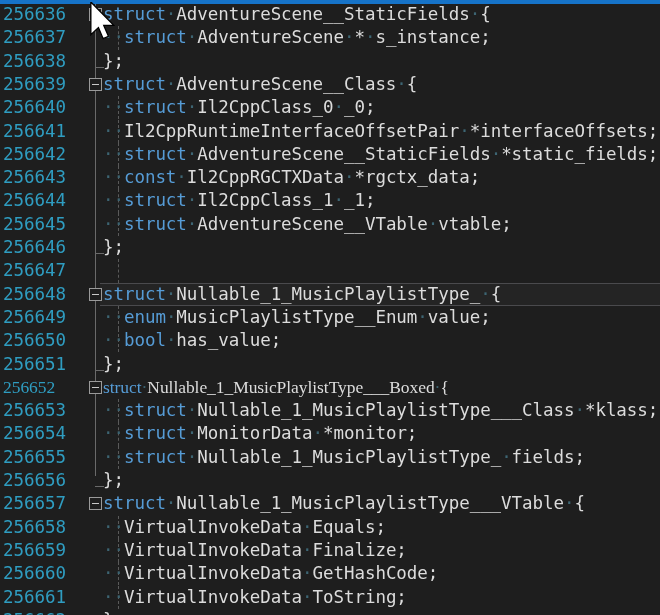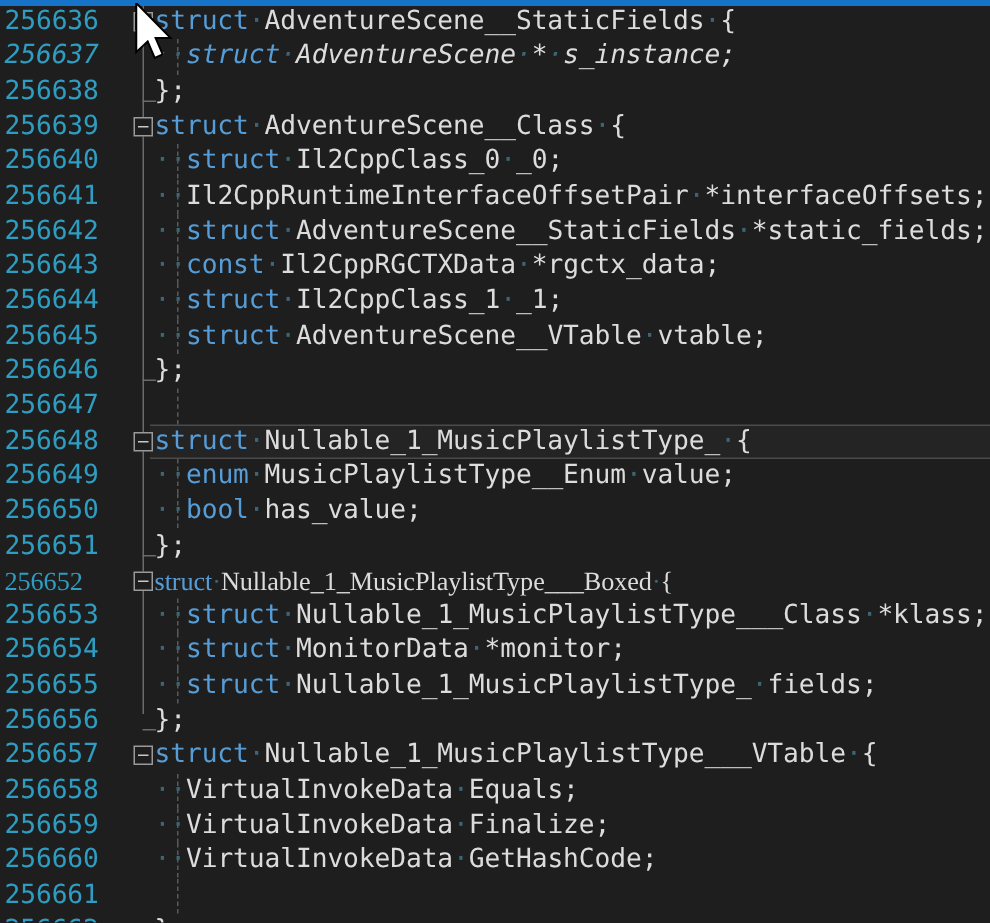--- a/index.html
+++ b/index.html
@@ -29,21 +29,21 @@
 </style>
 </head>
 <body style="--bg: #1e1e1e; --lnum: #2f9dc1; --kw: #569cd6; --plain: #dcdcdc; --wsdot: #3d6573; --guide: #5a5a5a; --outline: #6a6a6a; --foldbd: #9a9a9a; --foldminus: #c8c8c8; --curbg: #242424; --curbd: #4a4a4d;">
 
 <div id="tab-indicator" style="background: rgb(22, 115, 200);"></div>
 
 <div id="editor">
   <div id="outline-vline"></div>
   <div id="code-lines">
       <div class="row" style="top: 3px;"><span class="num">256636</span><div class="foldbox"></div><span class="code"><span class="kw">struct</span><span class="ws">·</span><span class="pl">AdventureScene__StaticFields</span><span class="ws">·</span><span class="pl">{</span></span></div>
-      <div class="row" style="top: 26.3px; font-style: italic;"><span class="num">256637</span><div class="guide"></div><span class="code"><span class="ws">·</span><span class="ws">·</span><span class="kw">struct</span><span class="ws">·</span><span class="pl">AdventureScene</span><span class="ws">·</span><span class="pl">*</span><span class="ws">·</span><span class="pl">s_instance;</span></span></div>
+      <div class="row" style="top: 26.3px;"><span class="num">256637</span><div class="guide"></div><span class="code"><span class="ws">·</span><span class="ws">·</span><span class="kw">struct</span><span class="ws">·</span><span class="pl">AdventureScene</span><span class="ws">·</span><span class="pl">*</span><span class="ws">·</span><span class="pl">s_instance;</span></span></div>
       <div class="row" style="top: 49.6px; padding-left: 48px;"><span class="num">256638</span><div class="endtick"></div><span class="code"><span class="pl">};</span></span></div>
       <div class="row" style="top: 72.9px;"><span class="num">256639</span><div class="foldbox"></div><span class="code"><span class="kw">struct</span><span class="ws">·</span><span class="pl">AdventureScene__Class</span><span class="ws">·</span><span class="pl">{</span></span></div>
       <div class="row" style="top: 96.2px;"><span class="num">256640</span><div class="guide"></div><span class="code"><span class="ws">·</span><span class="ws">·</span><span class="kw">struct</span><span class="ws">·</span><span class="pl">Il2CppClass_0</span><span class="ws">·</span><span class="pl">_0;</span></span></div>
       <div class="row" style="top: 119.5px; padding-left: 22px;"><span class="num">256641</span><div class="guide"></div><span class="code"><span class="ws">·</span><span class="ws">·</span><span class="pl">Il2CppRuntimeInterfaceOffsetPair</span><span class="ws">·</span><span class="pl">*interfaceOffsets;</span></span></div>
       <div class="row" style="top: 142.8px;"><span class="num">256642</span><div class="guide"></div><span class="code"><span class="ws">·</span><span class="ws">·</span><span class="kw">struct</span><span class="ws">·</span><span class="pl">AdventureScene__StaticFields</span><span class="ws">·</span><span class="pl">*static_fields;</span></span></div>
       <div class="row" style="top: 166.1px;"><span class="num">256643</span><div class="guide"></div><span class="code"><span class="ws">·</span><span class="ws">·</span><span class="kw">const</span><span class="ws">·</span><span class="pl">Il2CppRGCTXData</span><span class="ws">·</span><span class="pl">*rgctx_data;</span></span></div>
       <div class="row" style="top: 189.4px;"><span class="num">256644</span><div class="guide"></div><span class="code"><span class="ws">·</span><span class="ws">·</span><span class="kw">struct</span><span class="ws">·</span><span class="pl">Il2CppClass_1</span><span class="ws">·</span><span class="pl">_1;</span></span></div>
       <div class="row" style="top: 212.7px;"><span class="num">256645</span><div class="guide"></div><span class="code"><span class="ws">·</span><span class="ws">·</span><span class="kw">struct</span><span class="ws">·</span><span class="pl">AdventureScene__VTable</span><span class="ws">·</span><span class="pl">vtable;</span></span></div>
       <div class="row" style="top: 236px;"><span class="num">256646</span><div class="endtick"></div><span class="code"><span class="pl">};</span></span></div>
       <div class="row" style="top: 259.3px;"><span class="num">256647</span><div class="guide"></div><span class="code"></span></div>
@@ -53,20 +53,20 @@
       <div class="row" style="top: 352.5px;"><span class="num">256651</span><div class="endtick"></div><span class="code"><span class="pl">};</span></span></div>
       <div class="row" style="top: 375.8px; font-family: Liberation Serif, serif;"><span class="num">256652</span><div class="foldbox"></div><span class="code"><span class="kw">struct</span><span class="ws">·</span><span class="pl">Nullable_1_MusicPlaylistType___Boxed</span><span class="ws">·</span><span class="pl">{</span></span></div>
       <div class="row" style="top: 399.1px; padding-left: 40px;"><span class="num">256653</span><div class="guide"></div><span class="code"><span class="ws">·</span><span class="ws">·</span><span class="kw">struct</span><span class="ws">·</span><span class="pl">Nullable_1_MusicPlaylistType___Class</span><span class="ws">·</span><span class="pl">*klass;</span></span></div>
       <div class="row" style="top: 422.4px;"><span class="num">256654</span><div class="guide"></div><span class="code"><span class="ws">·</span><span class="ws">·</span><span class="kw">struct</span><span class="ws">·</span><span class="pl">MonitorData</span><span class="ws">·</span><span class="pl">*monitor;</span></span></div>
       <div class="row" style="top: 445.7px;"><span class="num">256655</span><div class="guide"></div><span class="code"><span class="ws">·</span><span class="ws">·</span><span class="kw">struct</span><span class="ws">·</span><span class="pl">Nullable_1_MusicPlaylistType_</span><span class="ws">·</span><span class="pl">fields;</span></span></div>
       <div class="row" style="top: 469px;"><span class="num">256656</span><div class="endtick"></div><span class="code"><span class="pl">};</span></span></div>
       <div class="row" style="top: 492.3px;"><span class="num">256657</span><div class="foldbox"></div><span class="code"><span class="kw">struct</span><span class="ws">·</span><span class="pl">Nullable_1_MusicPlaylistType___VTable</span><span class="ws">·</span><span class="pl">{</span></span></div>
       <div class="row" style="top: 515.6px;"><span class="num">256658</span><div class="guide"></div><span class="code"><span class="ws">·</span><span class="ws">·</span><span class="pl">VirtualInvokeData</span><span class="ws">·</span><span class="pl">Equals;</span></span></div>
       <div class="row" style="top: 538.9px;"><span class="num">256659</span><div class="guide"></div><span class="code"><span class="ws">·</span><span class="ws">·</span><span class="pl">VirtualInvokeData</span><span class="ws">·</span><span class="pl">Finalize;</span></span></div>
       <div class="row" style="top: 562.2px;"><span class="num">256660</span><div class="guide"></div><span class="code"><span class="ws">·</span><span class="ws">·</span><span class="pl">VirtualInvokeData</span><span class="ws">·</span><span class="pl">GetHashCode;</span></span></div>
-      <div class="row" style="top: 585.5px;"><span class="num">256661</span><div class="guide"></div></div>
+      <div class="row" style="top: 585.5px;"><span class="num">256661</span><div class="guide"></div><span class="code"><span class="ws">·</span><span class="ws">·</span><span class="pl">VirtualInvokeData</span><span class="ws">·</span><span class="pl">ToString;</span></span></div>
       <div class="row" style="top: 608.8px;"><span class="num">256662</span><span class="code"><span class="pl">};</span></span></div>
     </div>
 </div>
 
 <svg id="mouse-cursor" width="26" height="38" viewBox="0 0 20.5 31.5">
   <polygon points="1,0 1,27.2 7.3,21.2 11.2,30.4 15.6,28.4 11.7,19.4 20,19.4" fill="#ffffff" stroke="#000000" stroke-width="1.1"></polygon>
 </svg>
 
 </body></html>

